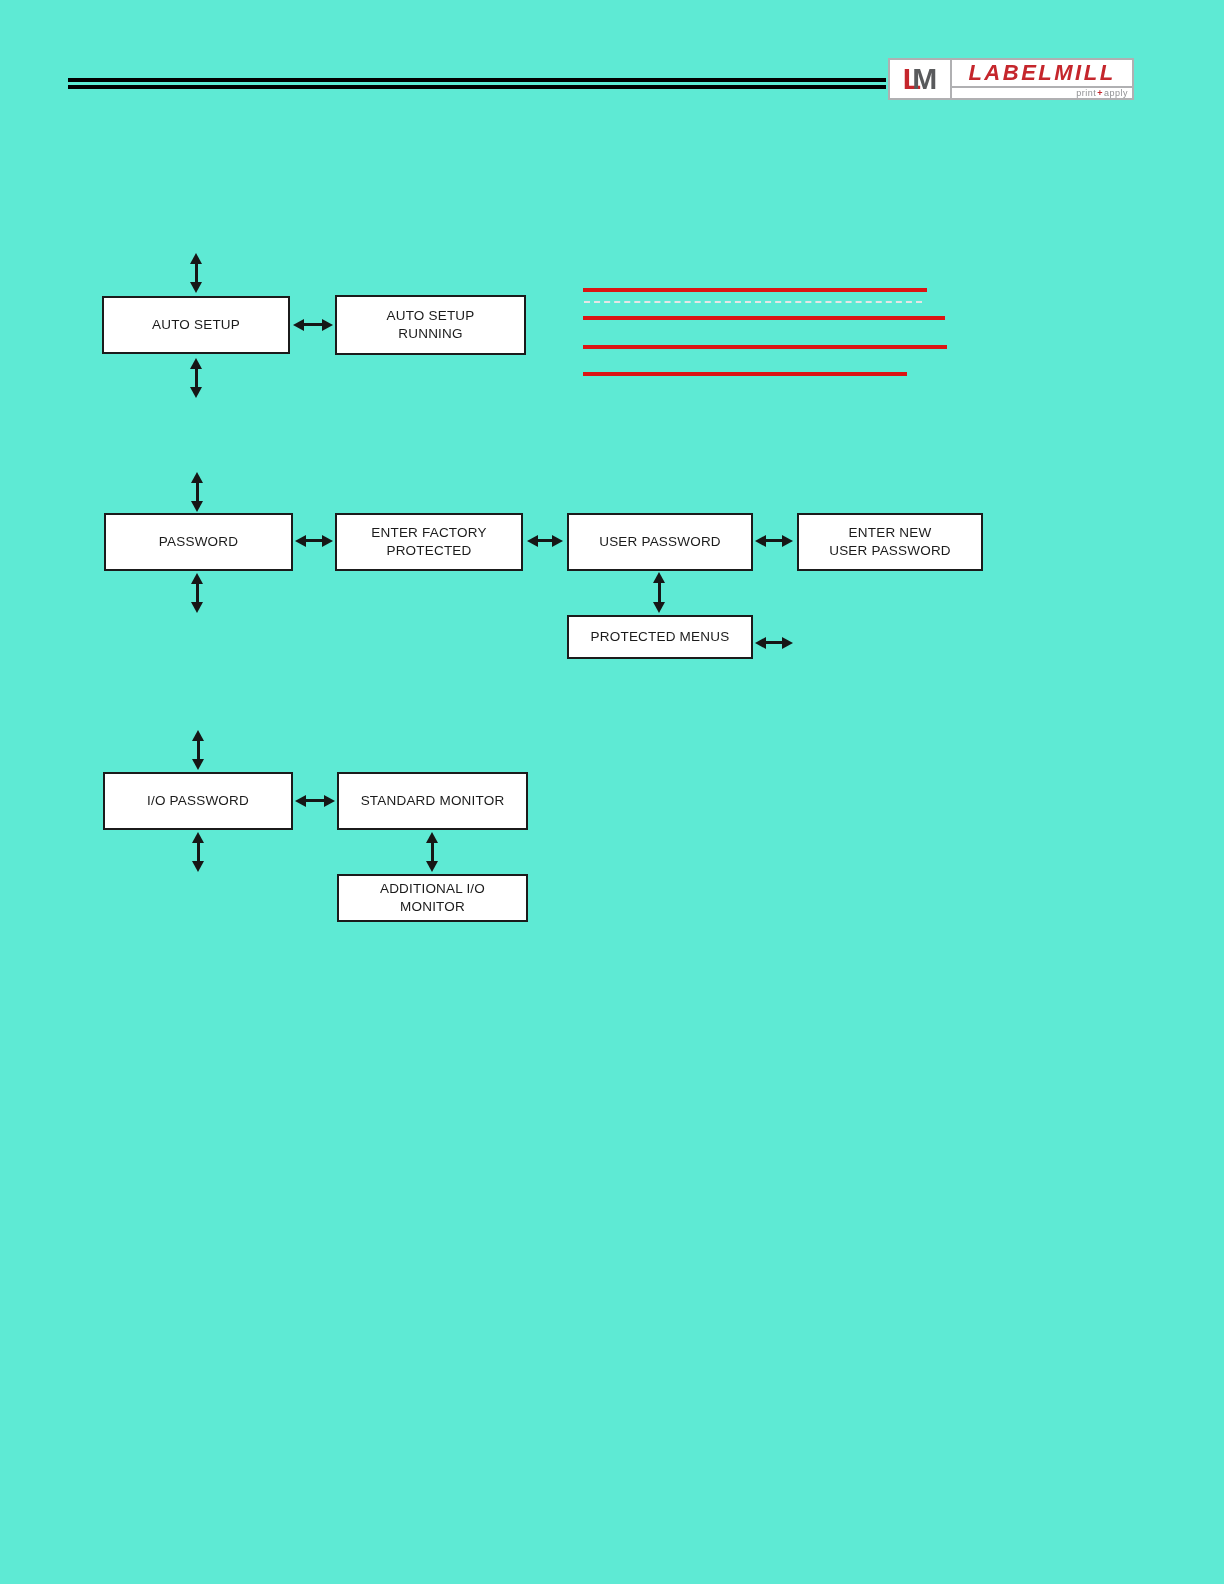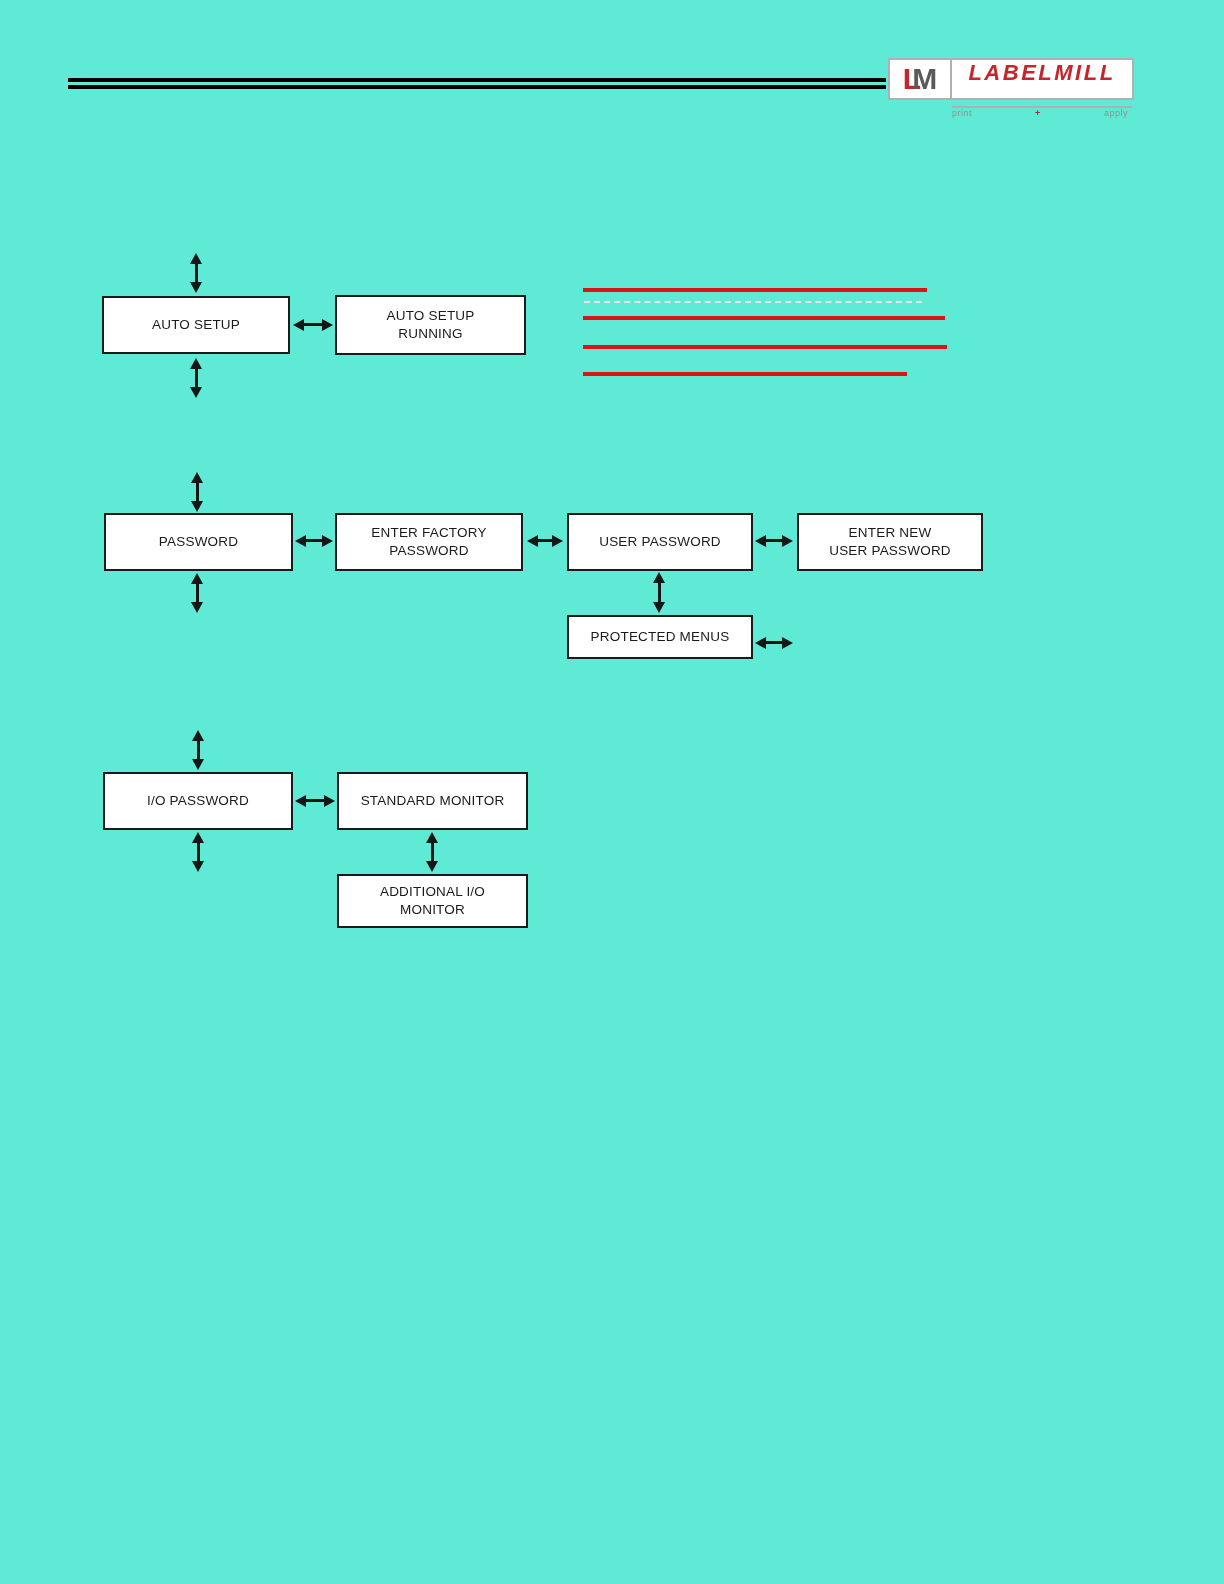--- a/index.html
+++ b/index.html
@@ -16,22 +16,22 @@
     border:2px solid #b0b0b2;box-sizing:border-box;display:flex;background:#fff;}
   .logo-left{width:60px;display:flex;align-items:center;justify-content:center;
     border-right:2px solid #b0b0b2;}
   .monogram{font-weight:bold;font-size:30px;line-height:1;white-space:nowrap;}
   .monogram .l{color:#c5262c;}
   .monogram .m{color:#595a5c;margin-left:-9px;position:relative;}
   .logo-right{flex:1;display:flex;flex-direction:column;min-width:0;}
   .wordmark{flex:1;display:flex;align-items:center;justify-content:center;
     color:#c5262c;font-size:22px;font-weight:bold;letter-spacing:2.5px;font-style:italic;}
   .tagline{height:13px;border-top:2px solid #b0b0b2;font-size:9px;color:#8f9093;
-    display:flex;align-items:center;justify-content:space-between;padding-right:4px;
-    letter-spacing:0.5px;margin-top:20px;}
+    display:flex;align-items:center;justify-content:flex-end;padding-right:4px;
+    letter-spacing:0.5px;}
   .tagline .plus{color:#c5262c;font-weight:bold;padding:0 1px;}
 
   
   .node{position:absolute;box-sizing:border-box;border:2px solid #1b1b1b;background:#fff;
     display:flex;align-items:center;justify-content:center;text-align:center;
     font-size:13.5px;line-height:1.35;color:#1b1b1b;white-space:pre-line;
     letter-spacing:0.2px;}
 
   
   .varrow{position:absolute;width:3px;background:#161616;}
@@ -88,33 +88,33 @@
   <div class="ghostline" style="left:584px;top:301px;width:338px"></div>
   <div class="redline" style="left:583px;top:316px;width:362px"></div>
   <div class="redline" style="left:583px;top:345px;width:364px"></div>
   <div class="redline" style="left:583px;top:372px;width:324px"></div>
 
   <div class="varrow" style="left:195.5px;top:483px;height:18px"></div>
   <div class="node" style="left:104px;top:513px;width:189px;height:58px">PASSWORD</div>
   <div class="varrow" style="left:195.5px;top:584px;height:18px"></div>
   <div class="harrow" style="left:306px;top:539px;width:16px"></div>
   <div class="node" style="left:335px;top:513px;width:188px;height:58px">ENTER FACTORY
-PASSWORD</div>
+PROTECTED</div>
   <div class="harrow" style="left:538px;top:539px;width:14px"></div>
   <div class="node" style="left:567px;top:513px;width:186px;height:58px">USER PASSWORD</div>
   <div class="harrow" style="left:766px;top:539px;width:16px"></div>
   <div class="node" style="left:797px;top:513px;width:186px;height:58px">ENTER NEW
 USER PASSWORD</div>
 
   <div class="varrow" style="left:657.5px;top:583px;height:19px"></div>
   <div class="node" style="left:567px;top:615px;width:186px;height:44px">PROTECTED MENUS</div>
   <div class="harrow" style="left:766px;top:641px;width:16px"></div>
 
   <div class="varrow" style="left:196.5px;top:741px;height:18px"></div>
   <div class="node" style="left:103px;top:772px;width:190px;height:58px">I/O PASSWORD</div>
   <div class="varrow" style="left:196.5px;top:843px;height:18px"></div>
   <div class="harrow" style="left:306px;top:799px;width:18px"></div>
   <div class="node" style="left:337px;top:772px;width:191px;height:58px">STANDARD MONITOR</div>
   <div class="varrow" style="left:430.5px;top:843px;height:18px"></div>
-  <div class="node" style="left:337px;top:874px;width:191px;height:54px">ADDITIONAL I/O
+  <div class="node" style="left:337px;top:874px;width:191px;height:48px">ADDITIONAL I/O
 MONITOR</div>
 
 </div>
 
 </body></html>

